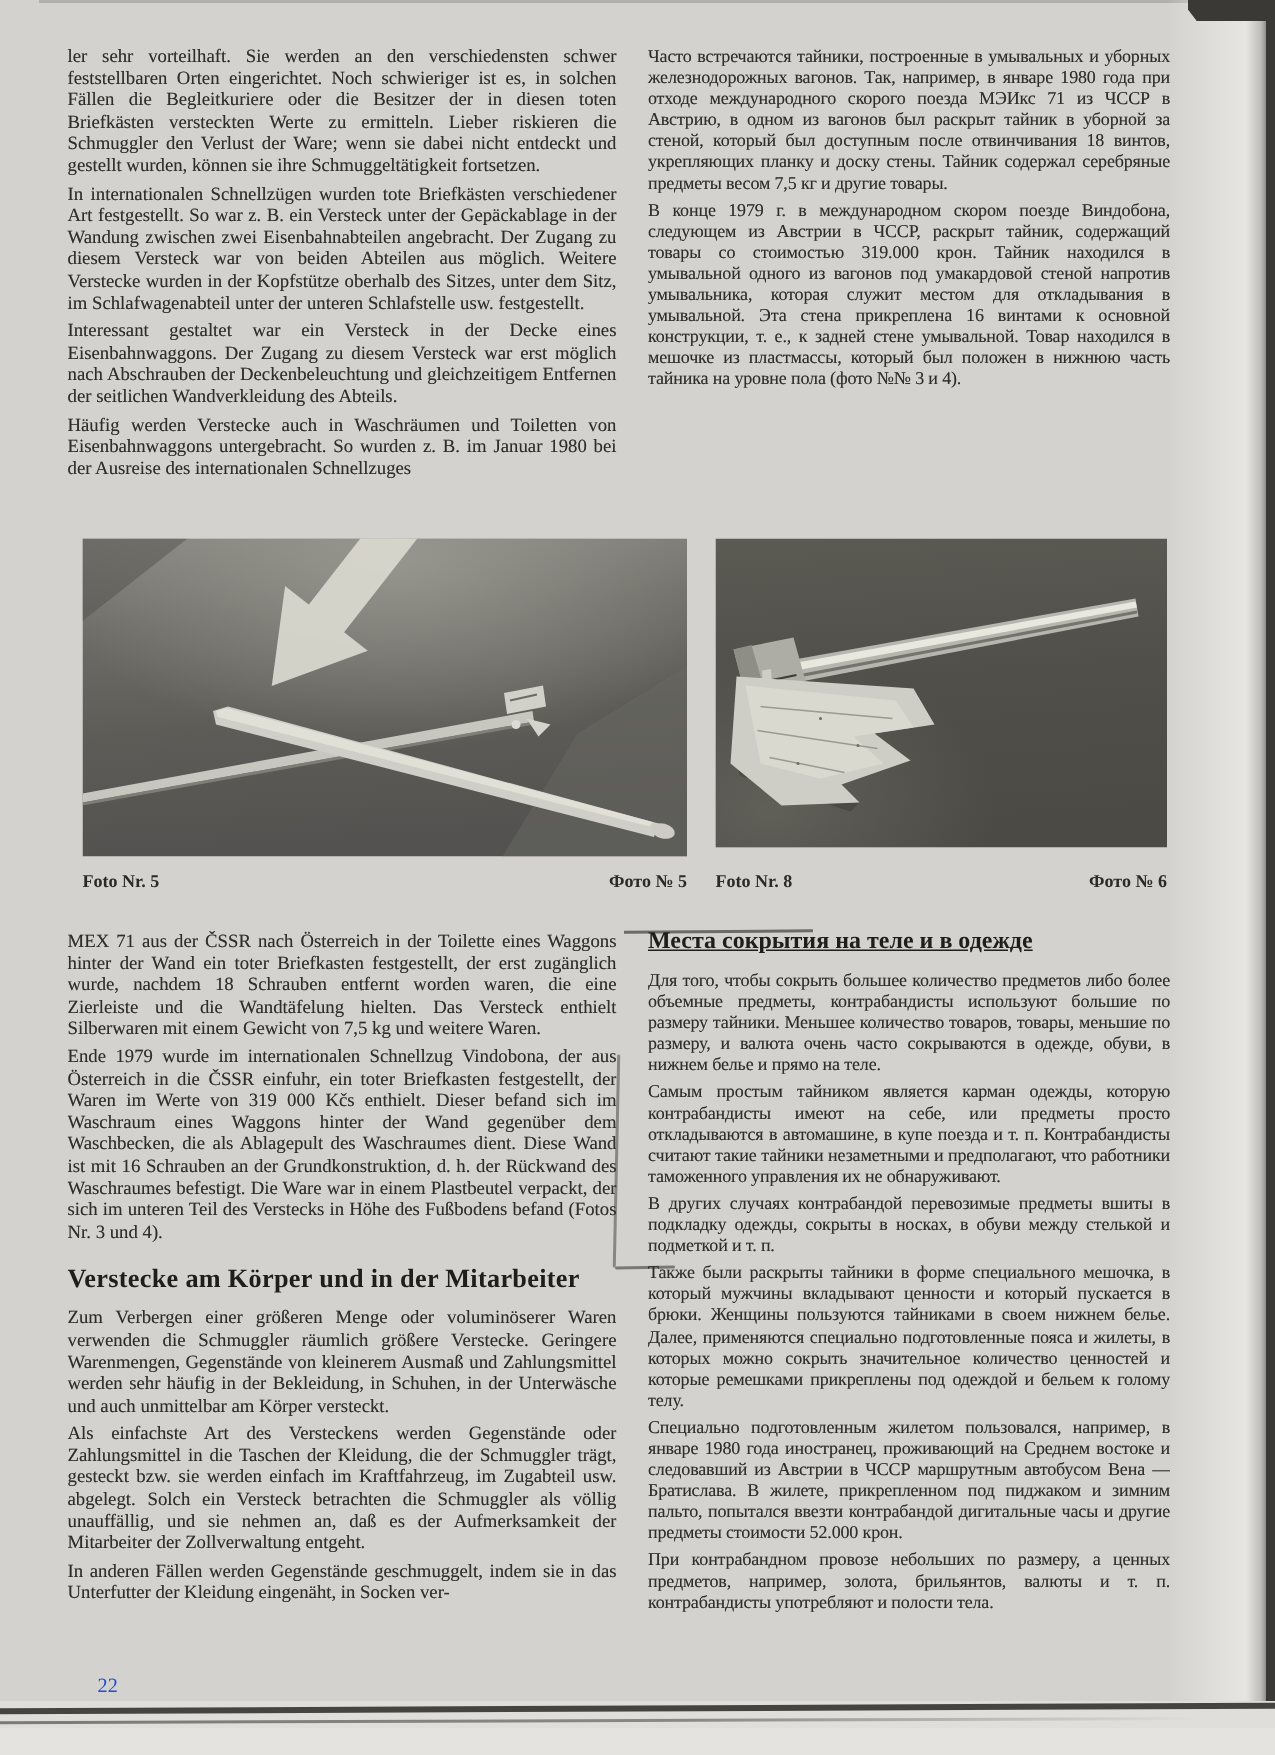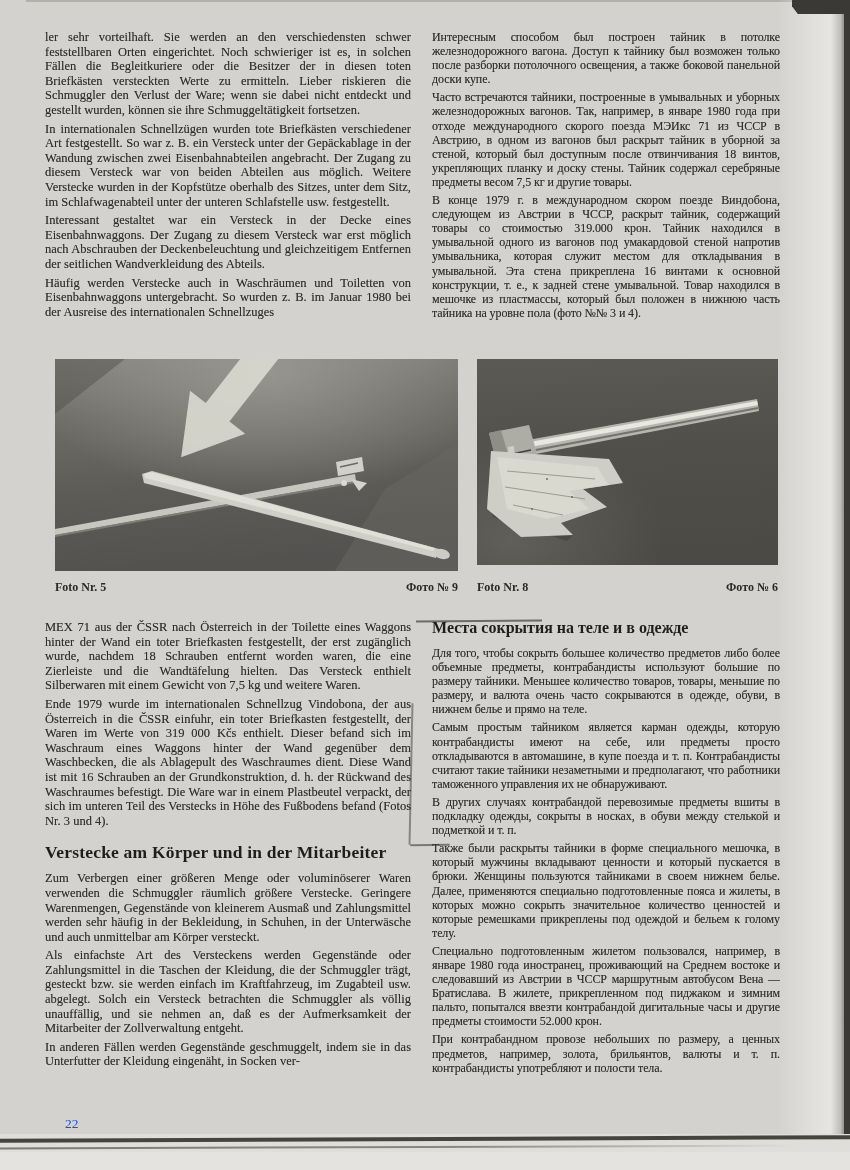--- a/index.html
+++ b/index.html
@@ -29,21 +29,21 @@
   
   .col{position:absolute;color:#2f2e2b;}
   .col p{margin:0 0 4px 0;text-align:justify;font-size:12.5px;line-height:14.6px;
     text-shadow:0 0 .4px rgba(45,44,41,.45);}
   .col-ru p{font-size:12px;line-height:14.1px;letter-spacing:-0.1px;}
   .col-left-top{left:45px;top:30px;width:366px;}
   .col-right-top{left:432px;top:30px;width:348px;}
   .col-left-bottom{left:45px;top:620px;width:366px;height:500px;overflow:hidden;}
   .col-right-bottom{left:432px;top:618px;width:348px;height:512px;overflow:hidden;}
   h2.de{font-size:17.5px;line-height:20px;margin:14px 0 9px 0;color:#1f1e1b;letter-spacing:.2px;}
-  h2.ru{font-size:16px;line-height:19px;margin:0 0 9px 0;color:#1f1e1b;}
+  h2.ru{font-size:16px;line-height:19px;margin:0 0 9px 0;color:#1f1e1b;text-decoration:underline;}
   
   .photos{position:absolute;left:55px;top:359px;display:flex;gap:19px;}
   .photo{display:block;}
   .captions{position:absolute;left:55px;top:580px;display:flex;gap:19px;
     font-weight:bold;font-size:12px;color:#2b2a27;}
   .cap-group{display:flex;justify-content:space-between;text-align:center;}
   .cap5{width:403px;}
   .cap6{width:301px;}
   .page-number{position:absolute;left:65px;top:1116px;font-size:13.5px;color:#1d4ed8;}
 </style>
@@ -65,21 +65,20 @@
   <div class="mark mark-bracket-h"></div>
 
   <div class="col col-left-top">
     <p>ler sehr vorteilhaft. Sie werden an den verschiedensten schwer feststellbaren Orten eingerichtet. Noch schwieriger ist es, in solchen Fällen die Begleitkuriere oder die Besitzer der in diesen toten Briefkästen versteckten Werte zu ermitteln. Lieber riskieren die Schmuggler den Verlust der Ware; wenn sie dabei nicht entdeckt und gestellt wurden, können sie ihre Schmuggeltätigkeit fortsetzen.</p>
     <p>In internationalen Schnellzügen wurden tote Briefkästen verschiedener Art festgestellt. So war z. B. ein Versteck unter der Gepäckablage in der Wandung zwischen zwei Eisenbahnabteilen angebracht. Der Zugang zu diesem Versteck war von beiden Abteilen aus möglich. Weitere Verstecke wurden in der Kopfstütze oberhalb des Sitzes, unter dem Sitz, im Schlafwagenabteil unter der unteren Schlafstelle usw. festgestellt.</p>
     <p>Interessant gestaltet war ein Versteck in der Decke eines Eisenbahnwaggons. Der Zugang zu diesem Versteck war erst möglich nach Abschrauben der Deckenbeleuchtung und gleichzeitigem Entfernen der seitlichen Wandverkleidung des Abteils.</p>
     <p>Häufig werden Verstecke auch in Waschräumen und Toiletten von Eisenbahnwaggons untergebracht. So wurden z. B. im Januar 1980 bei der Ausreise des internationalen Schnellzuges</p>
   </div>
 
   <div class="col col-ru col-right-top">
-    <p>Интересным способом был построен тайник в потолке железнодорожного вагона. Доступ к тайнику был возможен только после разборки потолочного освещения, а также боковой панельной доски купе.</p>
     <p>Часто встречаются тайники, построенные в умывальных и уборных железнодорожных вагонов. Так, например, в январе 1980 года при отходе международного скорого поезда МЭИкс 71 из ЧССР в Австрию, в одном из вагонов был раскрыт тайник в уборной за стеной, который был доступным после отвинчивания 18 винтов, укрепляющих планку и доску стены. Тайник содержал серебряные предметы весом 7,5 кг и другие товары.</p>
     <p>В конце 1979 г. в международном скором поезде Виндобона, следующем из Австрии в ЧССР, раскрыт тайник, содержащий товары со стоимостью 319.000 крон. Тайник находился в умывальной одного из вагонов под умакардовой стеной напротив умывальника, которая служит местом для откладывания в умывальной. Эта стена прикреплена 16 винтами к основной конструкции, т. е., к задней стене умывальной. Товар находился в мешочке из пластмассы, который был положен в нижнюю часть тайника на уровне пола (фото №№ 3 и 4).</p>
   </div>
 
   <div class="photos">
     <svg class="photo" width="403" height="212" viewBox="0 0 403 212">
       <defs>
         <linearGradient id="p5bg" x1="0" y1="0" x2="0.12" y2="1">
           <stop offset="0" stop-color="#84837d"></stop>
           <stop offset="0.28" stop-color="#6d6c66"></stop>
@@ -148,21 +147,21 @@
         <circle cx="70" cy="120" r="1" fill="#6e6d66"></circle>
         <circle cx="95" cy="138" r="1" fill="#6e6d66"></circle>
         <circle cx="55" cy="150" r="1" fill="#6e6d66"></circle>
       </g>
     </svg>
   </div>
 
   <div class="captions">
     <div class="cap-group cap5">
       <span>Foto Nr. 5</span>
-      <span>Фото № 9</span>
+      <span>Фото № 5</span>
     </div>
     <div class="cap-group cap6">
       <span>Foto Nr. 8</span>
       <span>Фото № 6</span>
     </div>
   </div>
 
   <div class="col col-left-bottom">
     <p>MEX 71 aus der ČSSR nach Österreich in der Toilette eines Waggons hinter der Wand ein toter Briefkasten festgestellt, der erst zugänglich wurde, nachdem 18 Schrauben entfernt worden waren, die eine Zierleiste und die Wandtäfelung hielten. Das Versteck enthielt Silberwaren mit einem Gewicht von 7,5 kg und weitere Waren.</p>
     <p>Ende 1979 wurde im internationalen Schnellzug Vindobona, der aus Österreich in die ČSSR einfuhr, ein toter Briefkasten festgestellt, der Waren im Werte von 319 000 Kčs enthielt. Dieser befand sich im Waschraum eines Waggons hinter der Wand gegenüber dem Waschbecken, die als Ablagepult des Waschraumes dient. Diese Wand ist mit 16 Schrauben an der Grundkonstruktion, d. h. der Rückwand des Waschraumes befestigt. Die Ware war in einem Plastbeutel verpackt, der sich im unteren Teil des Verstecks in Höhe des Fußbodens befand (Fotos Nr. 3 und 4).</p>

